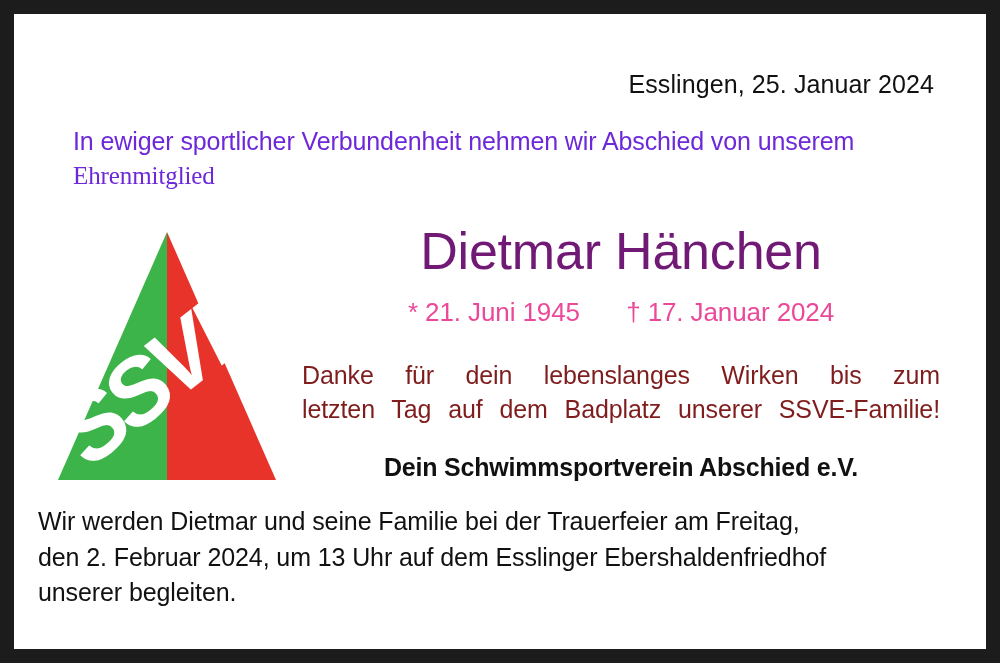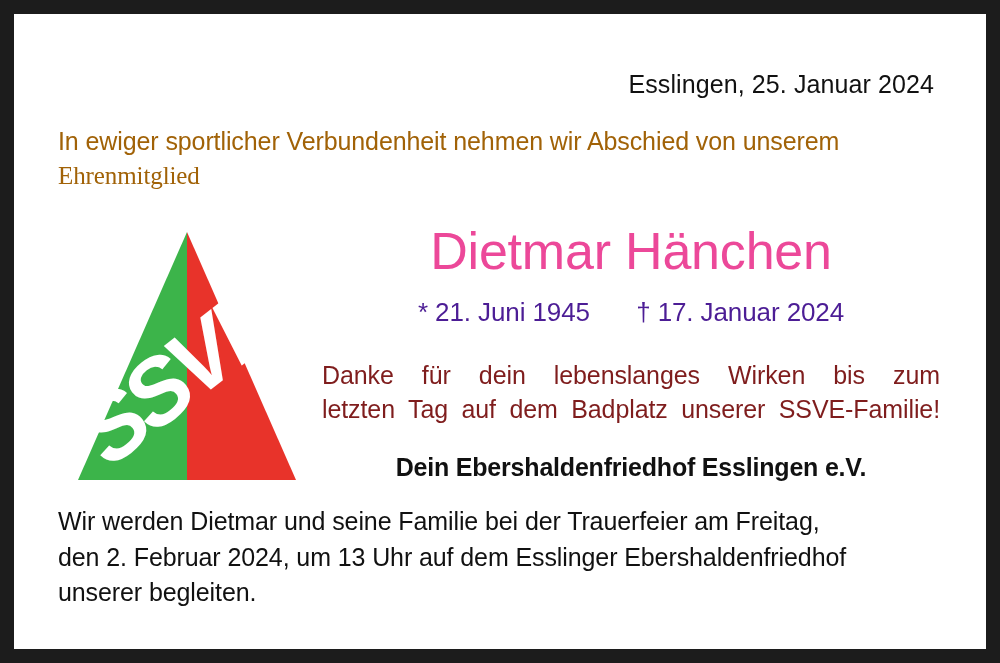--- a/index.html
+++ b/index.html
@@ -20,36 +20,37 @@
     box-sizing: border-box;
     background: #1c1c1c;
     padding: 14px;
   }
   .inner {
     position: relative;
     width: 100%;
     height: 100%;
     background: #ffffff;
     box-sizing: border-box;
-    padding: 22px 44px 20px 44px;
+    padding: 22px 44px 20px 24px;
   }
   .place-date {
     text-align: right;
     font-size: 25px;
     color: #111;
     letter-spacing: 0.1px;
     margin-top: 34px;
     margin-right: 8px;
   }
   .intro {
     margin-top: 26px;
     font-size: 25px;
     line-height: 1.34;
-    color: #a16207;
+    color: #6d28d9;
     letter-spacing: -0.1px;
+    margin-left: 35px;
   }
   .intro .line2 {
     display: block;
     font-family: Liberation Serif, serif;
   }
   .middle {
     display: flex;
     flex-direction: row;
     align-items: flex-start;
     margin-top: 26px;
@@ -66,30 +67,30 @@
     width: 226px;
     height: 256px;
     display: block;
   }
   .right-col {
     flex: 1 1 auto;
     padding-left: 4px;
   }
   .name {
     font-size: 52px;
-    color: #ec4899;
+    color: #701a75;
     text-align: center;
     line-height: 1.05;
     margin-top: 6px;
     letter-spacing: -0.2px;
   }
   .dates {
     margin-top: 18px;
     font-size: 26px;
-    color: #4c1d95;
+    color: #ec4899;
     text-align: center;
     letter-spacing: -0.1px;
   }
   .dates .sep {
     display: inline-block;
     width: 32px;
   }
   .thanks {
     margin-top: 30px;
     font-size: 25px;
@@ -161,21 +162,21 @@
           <span>* 21. Juni 1945</span>
           <span class="sep"></span>
           <span>† 17. Januar 2024</span>
         </div>
 
         <div class="thanks">
           <span>Danke für dein lebenslanges Wirken bis zum</span>
           <span class="l2">letzten Tag auf dem Badplatz unserer SSVE-Familie!</span>
         </div>
 
-        <div class="signature">Dein Ebershaldenfriedhof Esslingen e.V.</div>
+        <div class="signature">Dein Schwimmsportverein Abschied e.V.</div>
       </div>
     </div>
 
     <div class="closing">
       <span>Wir werden Dietmar und seine Familie bei der Trauerfeier am Freitag,</span>
       <span>den 2. Februar 2024, um 13 Uhr auf dem Esslinger Ebershaldenfriedhof</span>
       <span>unserer begleiten.</span>
     </div>
 
   </div>

